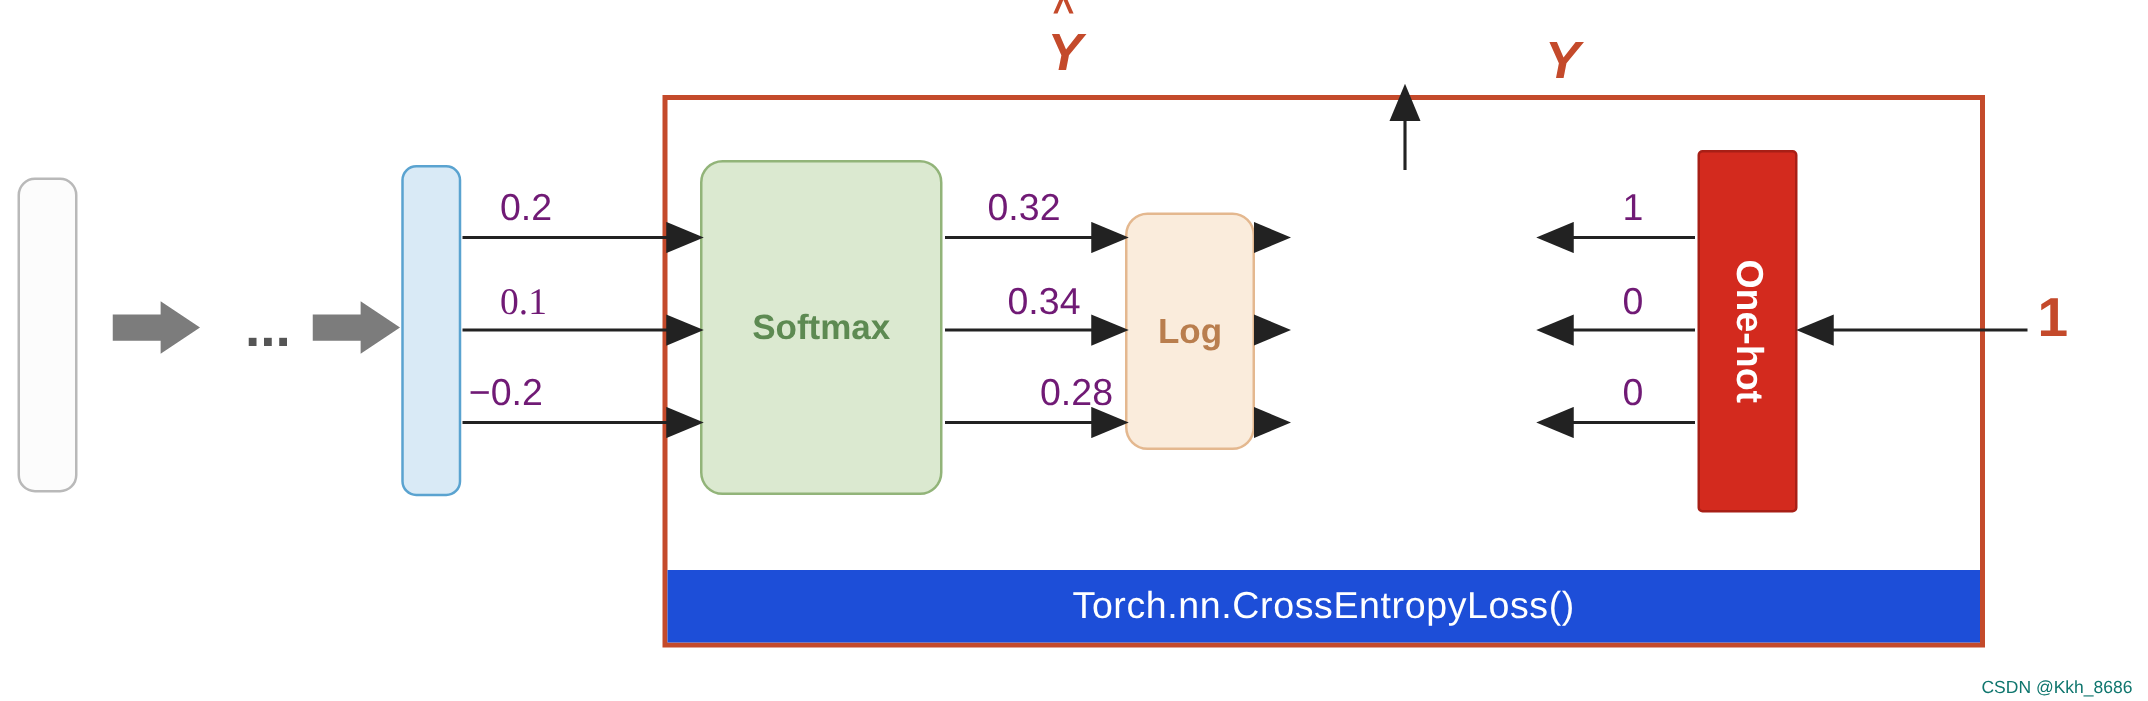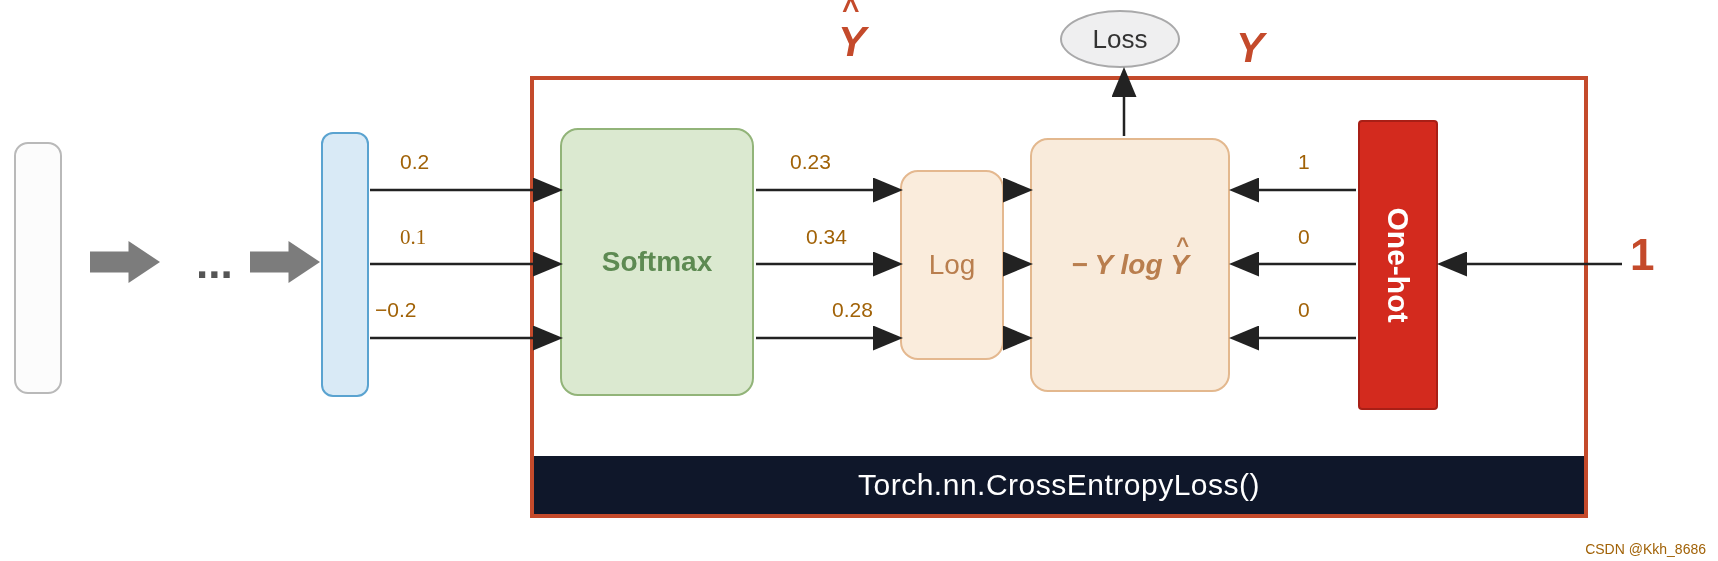--- a/index.html
+++ b/index.html
@@ -44,42 +44,42 @@
   .main-frame {
     position: absolute;
     left: 530px; top: 76px;
     width: 1058px; height: 442px;
     border: 4px solid #c44a2b;
     background: #ffffff;
   }
   .main-label-bar {
     position: absolute;
     left: 0; bottom: 0; width: 100%; height: 58px;
-    background: #0f172a;
+    background: #1d4ed8;
     color: #ffffff;
     display:flex; align-items:center; justify-content:center;
     font-size: 30px; font-weight: 400;
     letter-spacing: 0.5px;
   }
 
   .block {
     position: absolute;
     border-radius: 18px;
     display:flex; align-items:center; justify-content:center;
     font-size: 28px;
   }
   .softmax-block {
     left: 560px; top: 128px; width: 194px; height: 268px;
     background: #dbe9d0; border: 2px solid #92b479;
     color: #5d8a52; font-weight: 700;
   }
   .log-block {
     left: 900px; top: 170px; width: 104px; height: 190px;
     background: #faecdc; border: 2px solid #e4b88f;
-    color: #b97e4e; font-weight: 400;
+    color: #b97e4e; font-weight: 700;
   }
   .nll-block {
     left: 1030px; top: 138px; width: 200px; height: 254px;
     background: #f9ebdb; border: 2px solid #e3b88e;
     color: #b97e4e; font-style: italic; font-weight: 700;
   }
   .nll-block span.hat { position: relative; }
   .nll-block span.hat::before {
     content: "^";
     position: absolute; top: -16px; left: 6px;
@@ -100,21 +100,21 @@
     position: absolute;
     left: 1060px; top: 10px; width: 120px; height: 58px;
     background: #efeff0; border: 2px solid #a9a9aa;
     border-radius: 50%;
     display:flex; align-items:center; justify-content:center;
     font-size: 26px; color: #333;
   }
 
   .num-label {
     position: absolute;
-    font-size: 21px; color: #a16207;
+    font-size: 30px; color: #701a75;
   }
 
   .top-symbol {
     position: absolute;
     font-size: 42px; font-style: italic; font-weight: 700;
     color: #c44a2b;
   }
   .top-symbol .hat { position: relative; }
   .top-symbol .hat::before {
     content: "^";
@@ -123,36 +123,33 @@
   }
 
   .label-one {
     position: absolute;
     left: 1630px; top: 230px;
     font-size: 44px; font-weight: 700; color: #c44a2b;
   }
 
   .watermark {
     position: absolute; right: 12px; bottom: 4px;
-    font-size: 14px; color: #a16207;
+    font-size: 14px; color: #0f766e;
   }
 
   svg.arrows { position:absolute; left:0; top:0; width:1718px; height:561px; pointer-events:none; }
 </style>
 </head>
 <body>
 
 <div class="canvas">
 
   <div class="top-symbol" style="left:838px; top:18px;"><span class="hat">Y</span></div>
   <div class="top-symbol" style="left:1236px; top:24px;"><span>Y</span></div>
 
-  <div class="loss-node">
-      <span>Loss</span>
-    </div>
 
   <div class="pill gray-pill"></div>
   <div class="pill blue-pill"></div>
 
   <div class="big-arrow" style="left:90px; top:232px;">
     <svg viewBox="0 0 100 60">
         <polygon points="0,15 55,15 55,0 100,30 55,60 55,45 0,45" fill="#7c7c7c"></polygon>
       </svg>
   </div>
   <div class="dots" style="left:196px; top:238px;"><span>...</span></div>
@@ -167,33 +164,30 @@
         <span>Torch.nn.CrossEntropyLoss()</span>
       </div>
   </div>
 
   <div class="block softmax-block">
       <span>Softmax</span>
     </div>
   <div class="block log-block">
       <span>Log</span>
     </div>
-  <div class="block nll-block">
-    <span><span>− Y log </span><span class="hat">Y</span></span>
-  </div>
 
   <div class="onehot-block">
       <span class="rot">One-hot</span>
     </div>
 
   <div class="num-label" style="left:400px; top:150px;"><span>0.2</span></div>
   <div class="num-label" style="left:400px; top:225px;font-family:Liberation Serif, serif;"><span>0.1</span></div>
   <div class="num-label" style="left:375px; top:298px;"><span>−0.2</span></div>
 
-  <div class="num-label" style="left:790px; top:150px;"><span>0.23</span></div>
+  <div class="num-label" style="left:790px; top:150px;"><span>0.32</span></div>
   <div class="num-label" style="left:790px; top:225px;margin-left:16px;"><span>0.34</span></div>
   <div class="num-label" style="left:832px; top:298px;"><span>0.28</span></div>
 
   <div class="num-label" style="left:1298px; top:150px;"><span>1</span></div>
   <div class="num-label" style="left:1298px; top:225px;"><span>0</span></div>
   <div class="num-label" style="left:1298px; top:298px;"><span>0</span></div>
 
   <div class="label-one"><span>1</span></div>
 
   <svg class="arrows">

